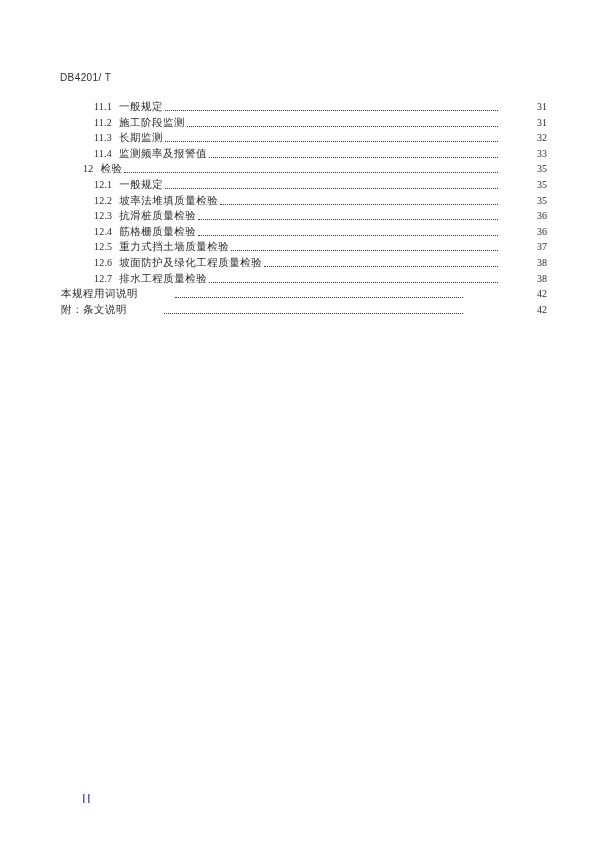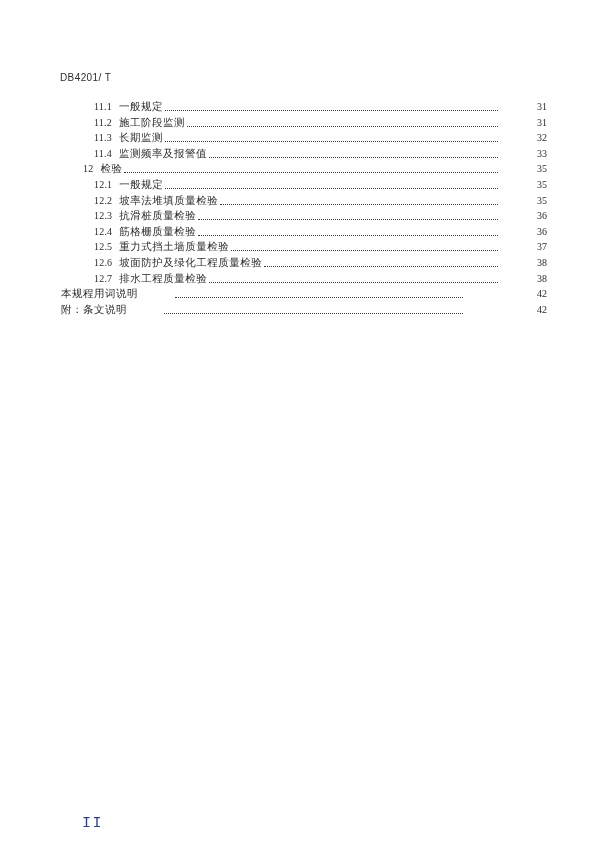--- a/index.html
+++ b/index.html
@@ -43,24 +43,23 @@
     align-self:flex-end;
     border-bottom:1.6px dotted var(--dots,#3a3a3a);
     margin:0 2px 3.5px 2px;
   }
   .toc-page{
     font-family:"Liberation Serif","DejaVu Serif",serif;
     font-size:10px;text-align:right;min-width:14px;margin-left:33px;
   }
   .doc-footer{
     position:absolute;left:82px;top:791px;
-    font-family:Liberation Mono, monospace;
-    font-size:15px;letter-spacing:1.5px;
+    font-family:Liberation Sans, sans-serif;
+    font-size:13px;letter-spacing:1.5px;
     color:var(--footer,#2f3f85);
-    margin-top:24px;
   }
 </style>
 </head>
 <body style="--text: #2b2b2b; --dots: #3a3a3a; --footer: #2f3f85;">
 
 <div class="page">
 
   <div class="doc-header">DB4201/ T</div>
 
   <nav class="toc">

